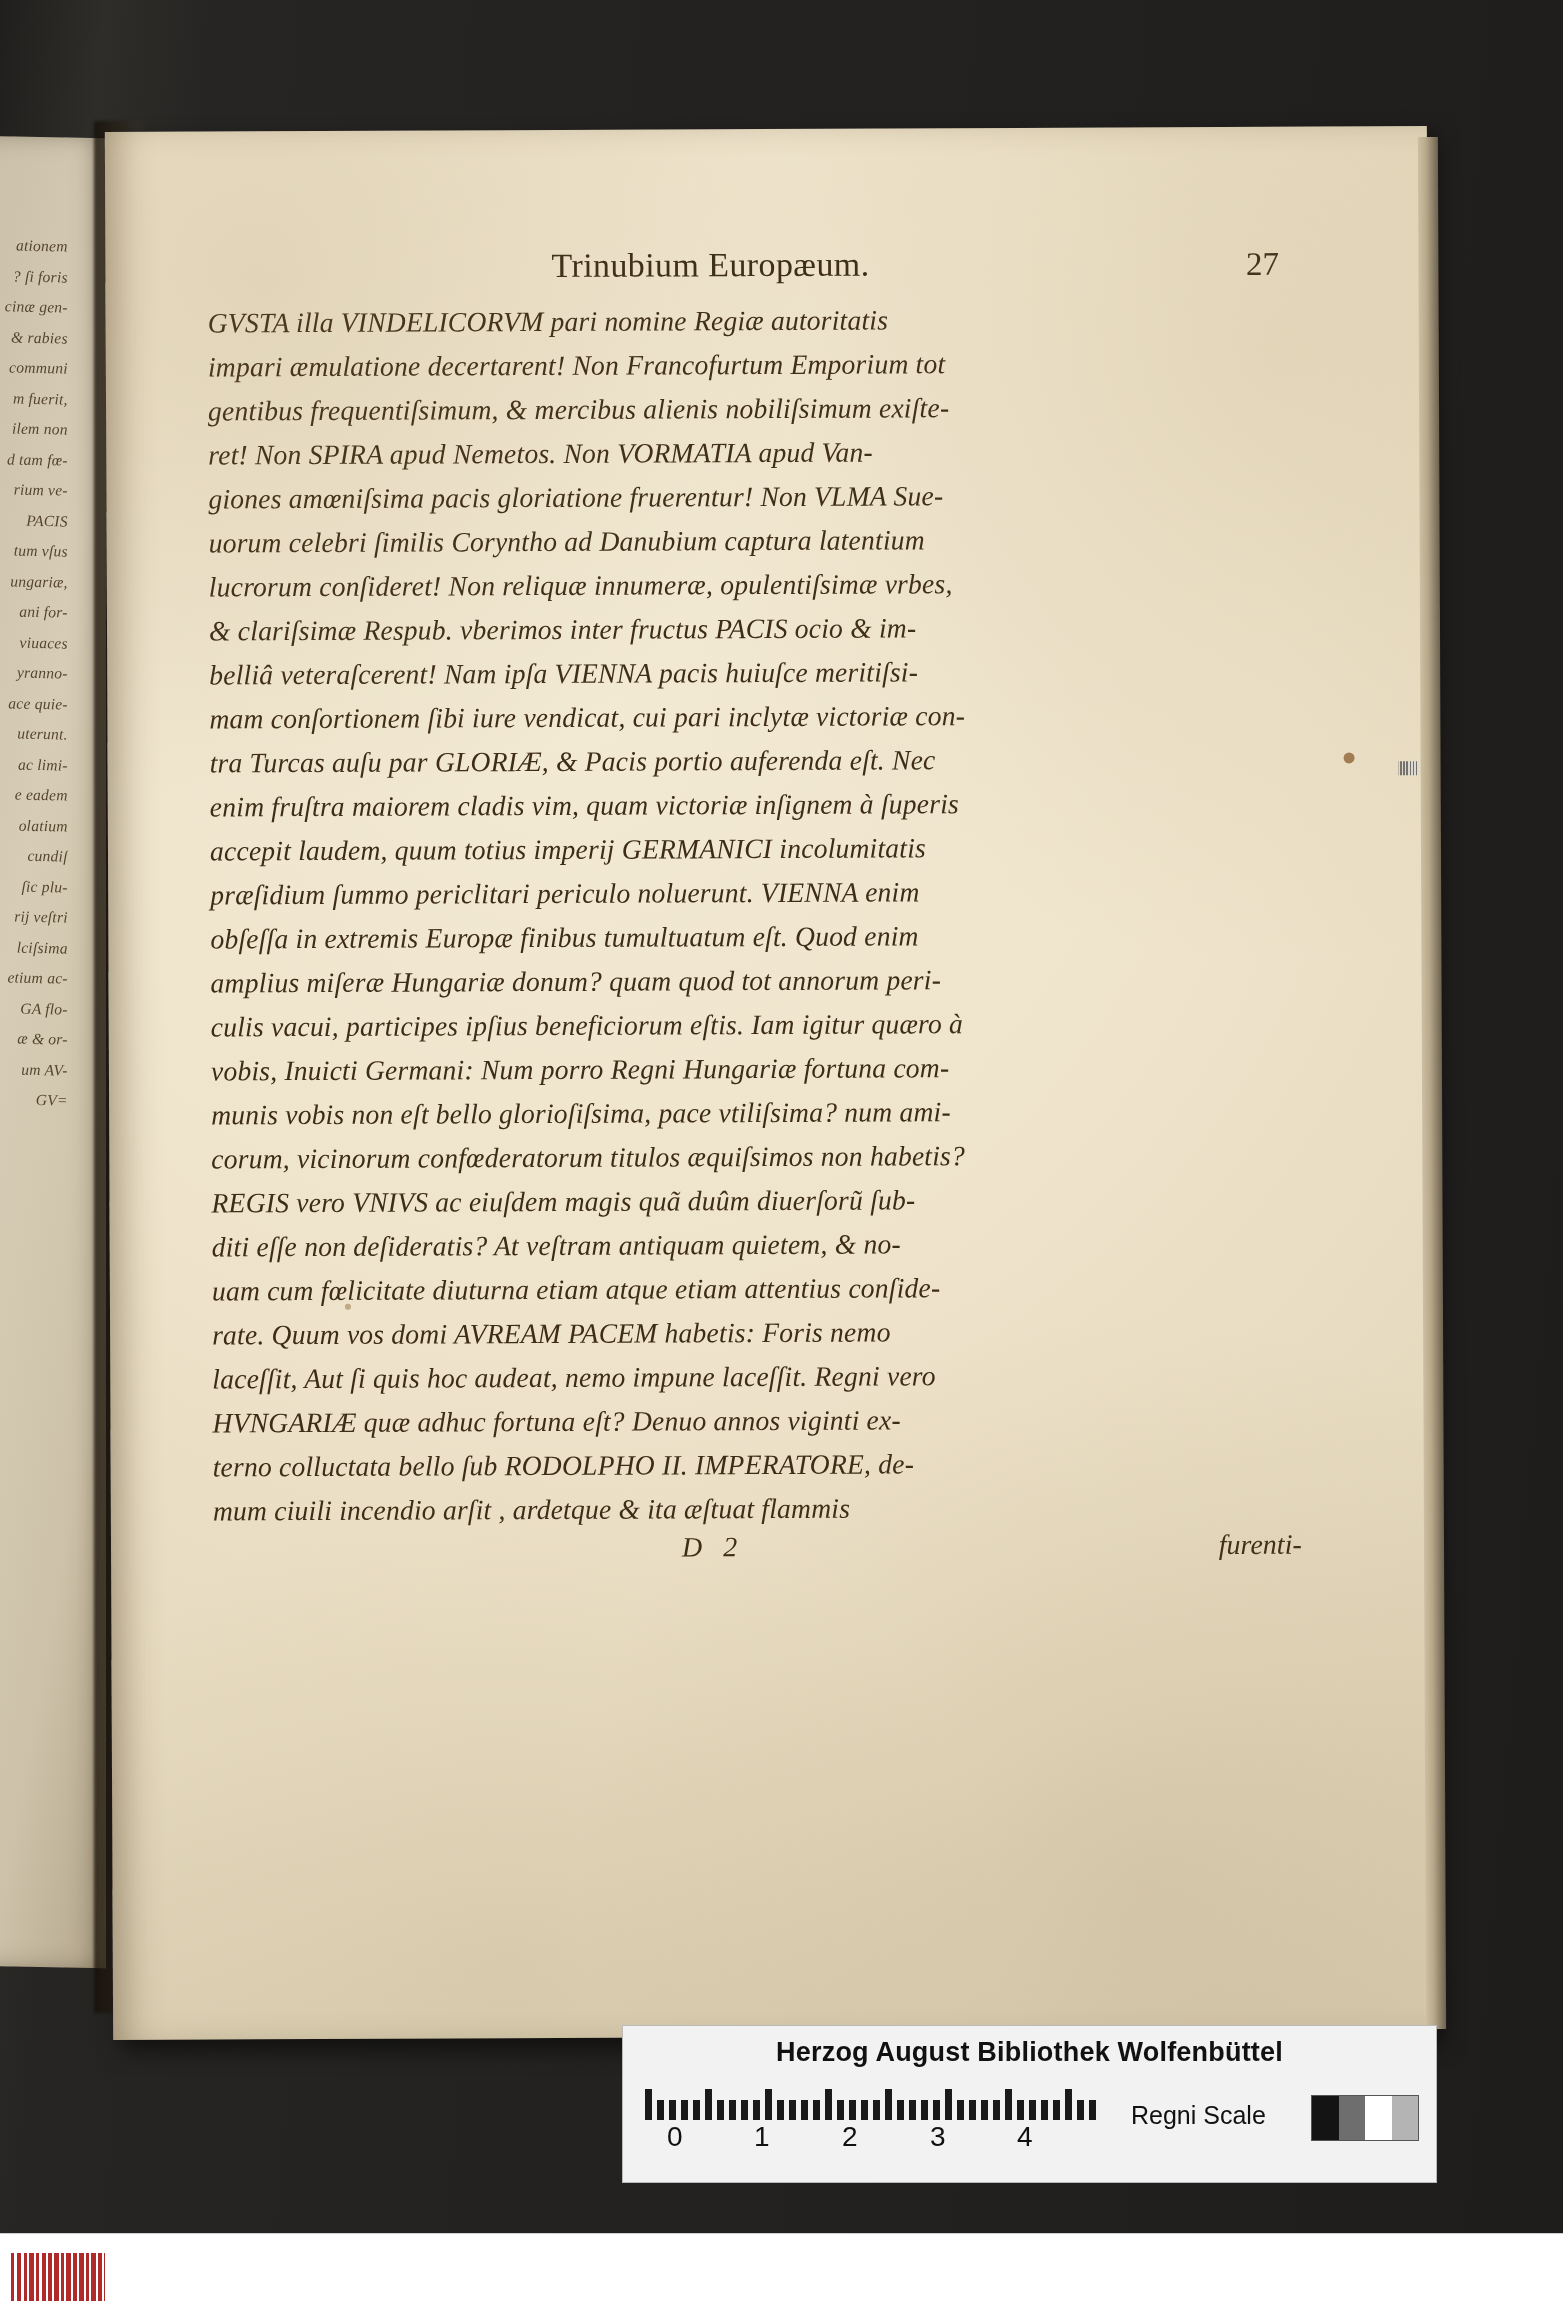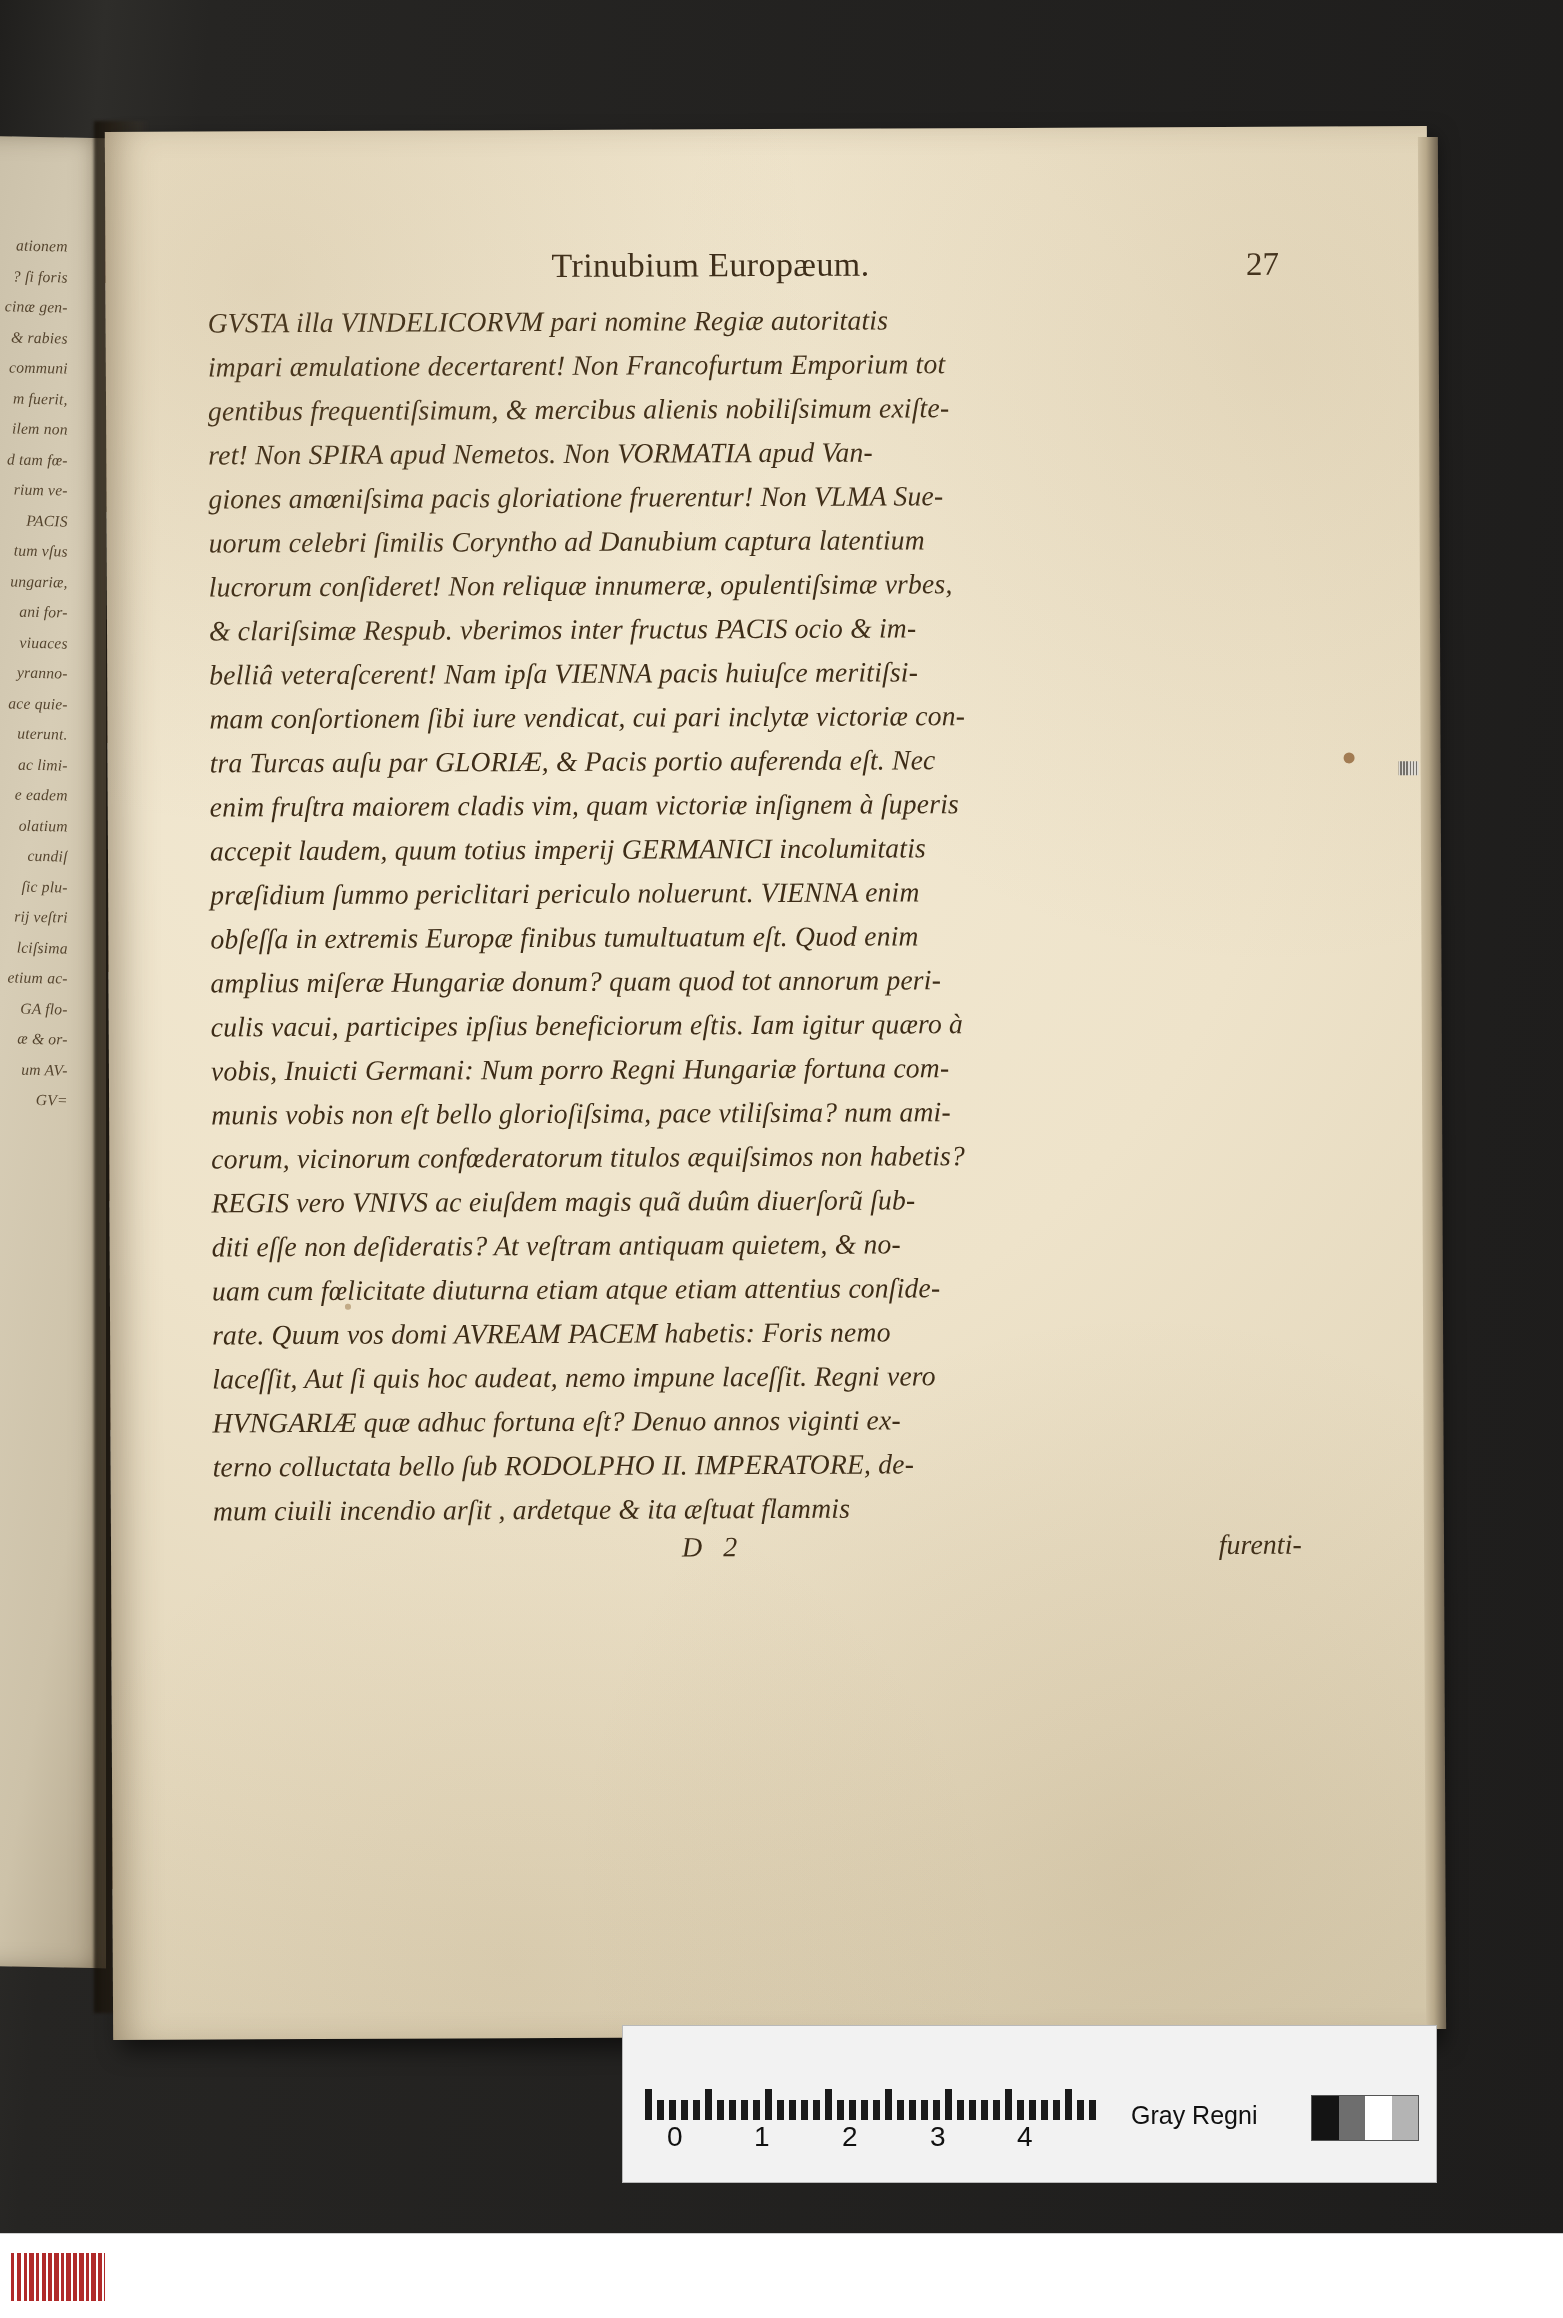--- a/index.html
+++ b/index.html
@@ -406,20 +406,21 @@
           <span class="catchword">furenti-</span>
         </div>
 
       </div>
     </div>
 
     <div id="fore-edge"></div>
   </div>
 
   <div id="scalecard">
+    <div class="sc-title">Herzog August Bibliothek Wolfenbüttel</div>
     <div class="ruler-wrap">
       <div class="ticks">
         <div class="tick major"></div>
           <div class="tick minor"></div>
           <div class="tick minor"></div>
           <div class="tick minor"></div>
           <div class="tick minor"></div>
         <div class="tick major"></div>
           <div class="tick minor"></div>
           <div class="tick minor"></div>
@@ -455,21 +456,21 @@
           <div class="tick minor"></div>
       </div>
       <div class="ruler-nums">
         <span style="left:22px">0</span>
         <span style="left:109px">1</span>
         <span style="left:197px">2</span>
         <span style="left:285px">3</span>
         <span style="left:372px">4</span>
       </div>
     </div>
-    <div class="grayscale-label">Gray Regni</div>
+    <div class="grayscale-label">Regni Scale</div>
     <div class="gray-chips">
       <div style="background:#141414"></div>
       <div style="background:#6e6e6e"></div>
       <div style="background:#ffffff"></div>
       <div style="background:#b4b4b4"></div>
     </div>
   </div>
 
   <div id="footer">
     <div class="barcode"></div>

